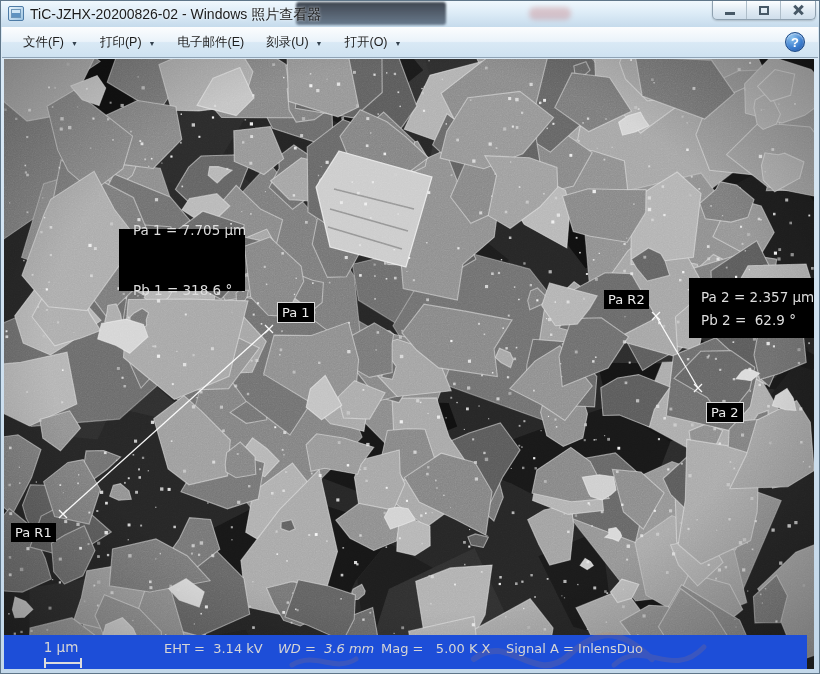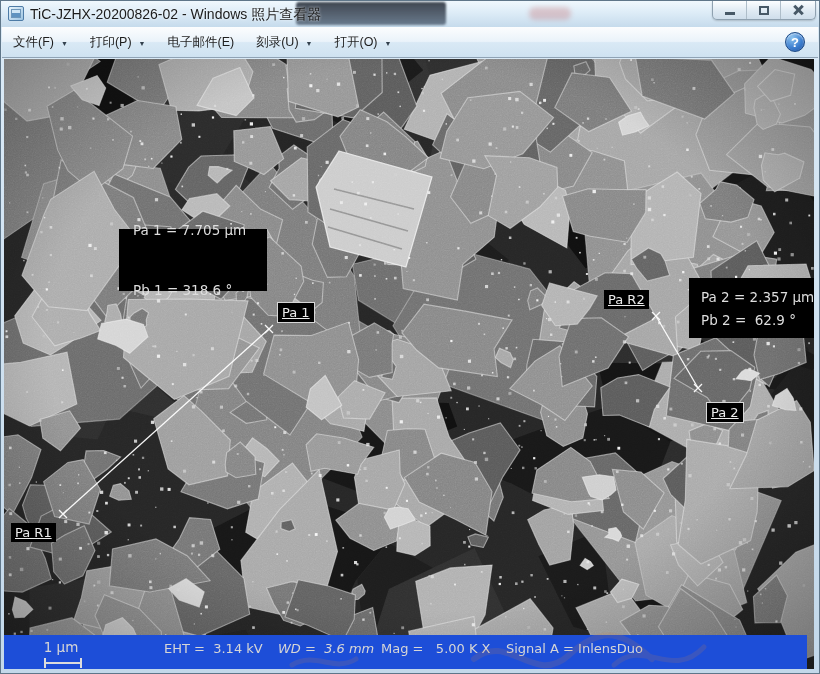--- a/index.html
+++ b/index.html
@@ -51,21 +51,21 @@
   .glyph-close::before,.glyph-close::after{
     content:"";position:absolute;left:5px;top:0;width:3px;height:12px;background:#475866;
   }
   .glyph-close::before{transform:rotate(45deg);}
   .glyph-close::after{transform:rotate(-45deg);}
   
   .menubar{
     position:absolute;left:1px;right:1px;top:26px;height:31px;
     background:linear-gradient(180deg,#fcfdfe 0%,#eaf3fa 48%,#d9e9f5 52%,#cfe2f1 100%);
     border-bottom:1px solid #8fa3b5;
-    display:flex;align-items:center;padding-left:0;
+    display:flex;align-items:center;padding-left:10px;
   }
   .menu-item{
     display:flex;align-items:center;gap:7px;padding:4px 10px;font-size:12.5px;color:#1e1e1e;
     border:1px solid transparent;border-radius:2px;cursor:default;white-space:nowrap;
   }
   .dd-arrow{font-size:7px;color:#33414e;line-height:1;padding-top:2px;}
   .help-btn{
     position:absolute;right:13px;top:5px;width:20px;height:20px;border-radius:50%;
     background:radial-gradient(circle at 35% 28%,#8ec4ef,#3d7fd0 55%,#1c4f9e);
     border:1px solid #1c4a86;color:#fff;font-weight:bold;font-size:13px;
@@ -79,21 +79,21 @@
   .photo svg.texture{position:absolute;left:0;top:0;}
   .overlay-svg{position:absolute;left:0;top:0;z-index:5;}
   .meas-box{
     position:absolute;z-index:5;background:#000;color:#dedede;
     font-family:"DejaVu Sans",sans-serif;font-size:13.5px;
     display:flex;flex-direction:column;justify-content:center;gap:7px;
   }
   .meas-box .mline{white-space:pre;}
   .pt-label{
     position:absolute;z-index:5;background:#000;color:#ececec;
-    font-family:"DejaVu Sans",sans-serif;font-size:13px;line-height:17px;padding:1px 4px;white-space:nowrap;text-decoration:underline;
+    font-family:"DejaVu Sans",sans-serif;font-size:13px;line-height:17px;padding:1px 4px;white-space:nowrap;
   }
   .pt-label.bordered{border:1px solid #d8d8d8;}
   
   .infobar{
     position:absolute;left:0;top:576px;width:803px;height:34px;background:#1d4ed8;z-index:6;
     color:#d6d6d6;font-family:"DejaVu Sans",sans-serif;
   }
   .info-item{position:absolute;top:6px;font-size:13px;white-space:pre;}
   .scale-label{position:absolute;left:32px;top:4px;width:50px;text-align:center;font-size:13.5px;}
   .scale-bracket{position:absolute;left:40px;top:23px;width:38px;height:10px;border-left:2px solid #dcdcdc;border-right:2px solid #dcdcdc;}
@@ -1151,21 +1151,21 @@
         <path d="M55,451 L63,459 M63,451 L55,459"></path>
         <path d="M261,266 L269,274 M269,266 L261,274"></path>
       </g>
       <g stroke="#ffffff" stroke-width="1.3" opacity="0.95">
         <line x1="652" y1="257" x2="694" y2="329"></line>
         <path d="M648,253 L656,261 M656,253 L648,261"></path>
         <path d="M690,325 L698,333 M698,325 L690,333"></path>
       </g>
     </svg>
 
-    <div class="meas-box" style="left:115px;top:170px;width:148px;height:62px;padding-left:14px;gap:44px;">
+    <div class="meas-box" style="left:115px;top:170px;width:126px;height:62px;padding-left:14px;gap:44px;">
       <div class="mline">Pa 1 = 7.705 µm</div>
       <div class="mline">Pb 1 = 318.6 °</div>
     </div>
     <div class="meas-box" style="left:685px;top:219px;width:133px;height:60px;padding-left:12px;">
       <div class="mline">Pa 2 = 2.357 µm</div>
       <div class="mline">Pb 2 =  62.9 °</div>
     </div>
 
     <div class="pt-label bordered" style="left:273px;top:243px;">Pa 1</div>
     <div class="pt-label" style="left:600px;top:231px;">Pa R2</div>

